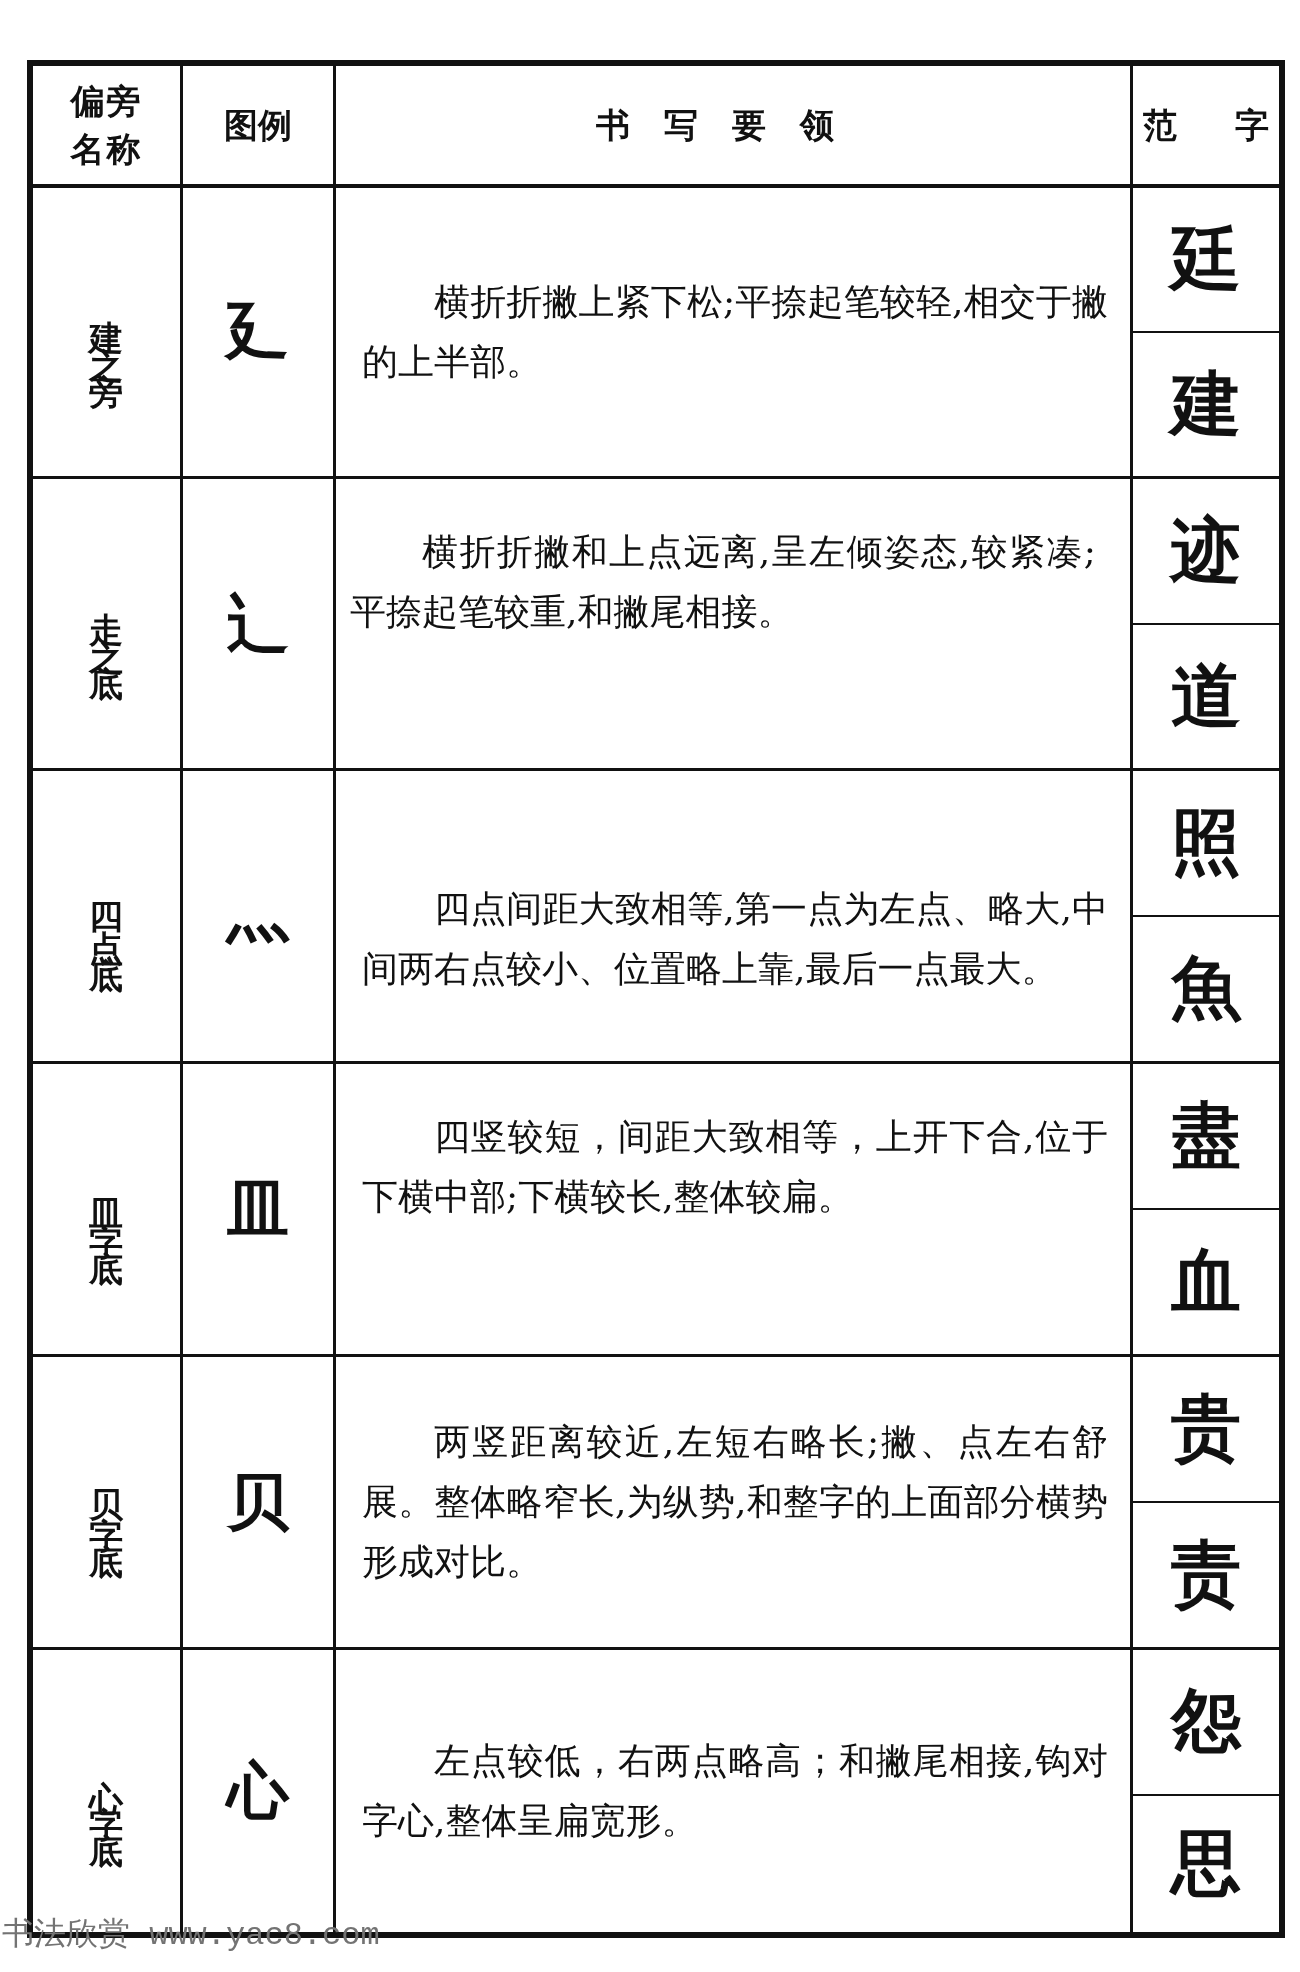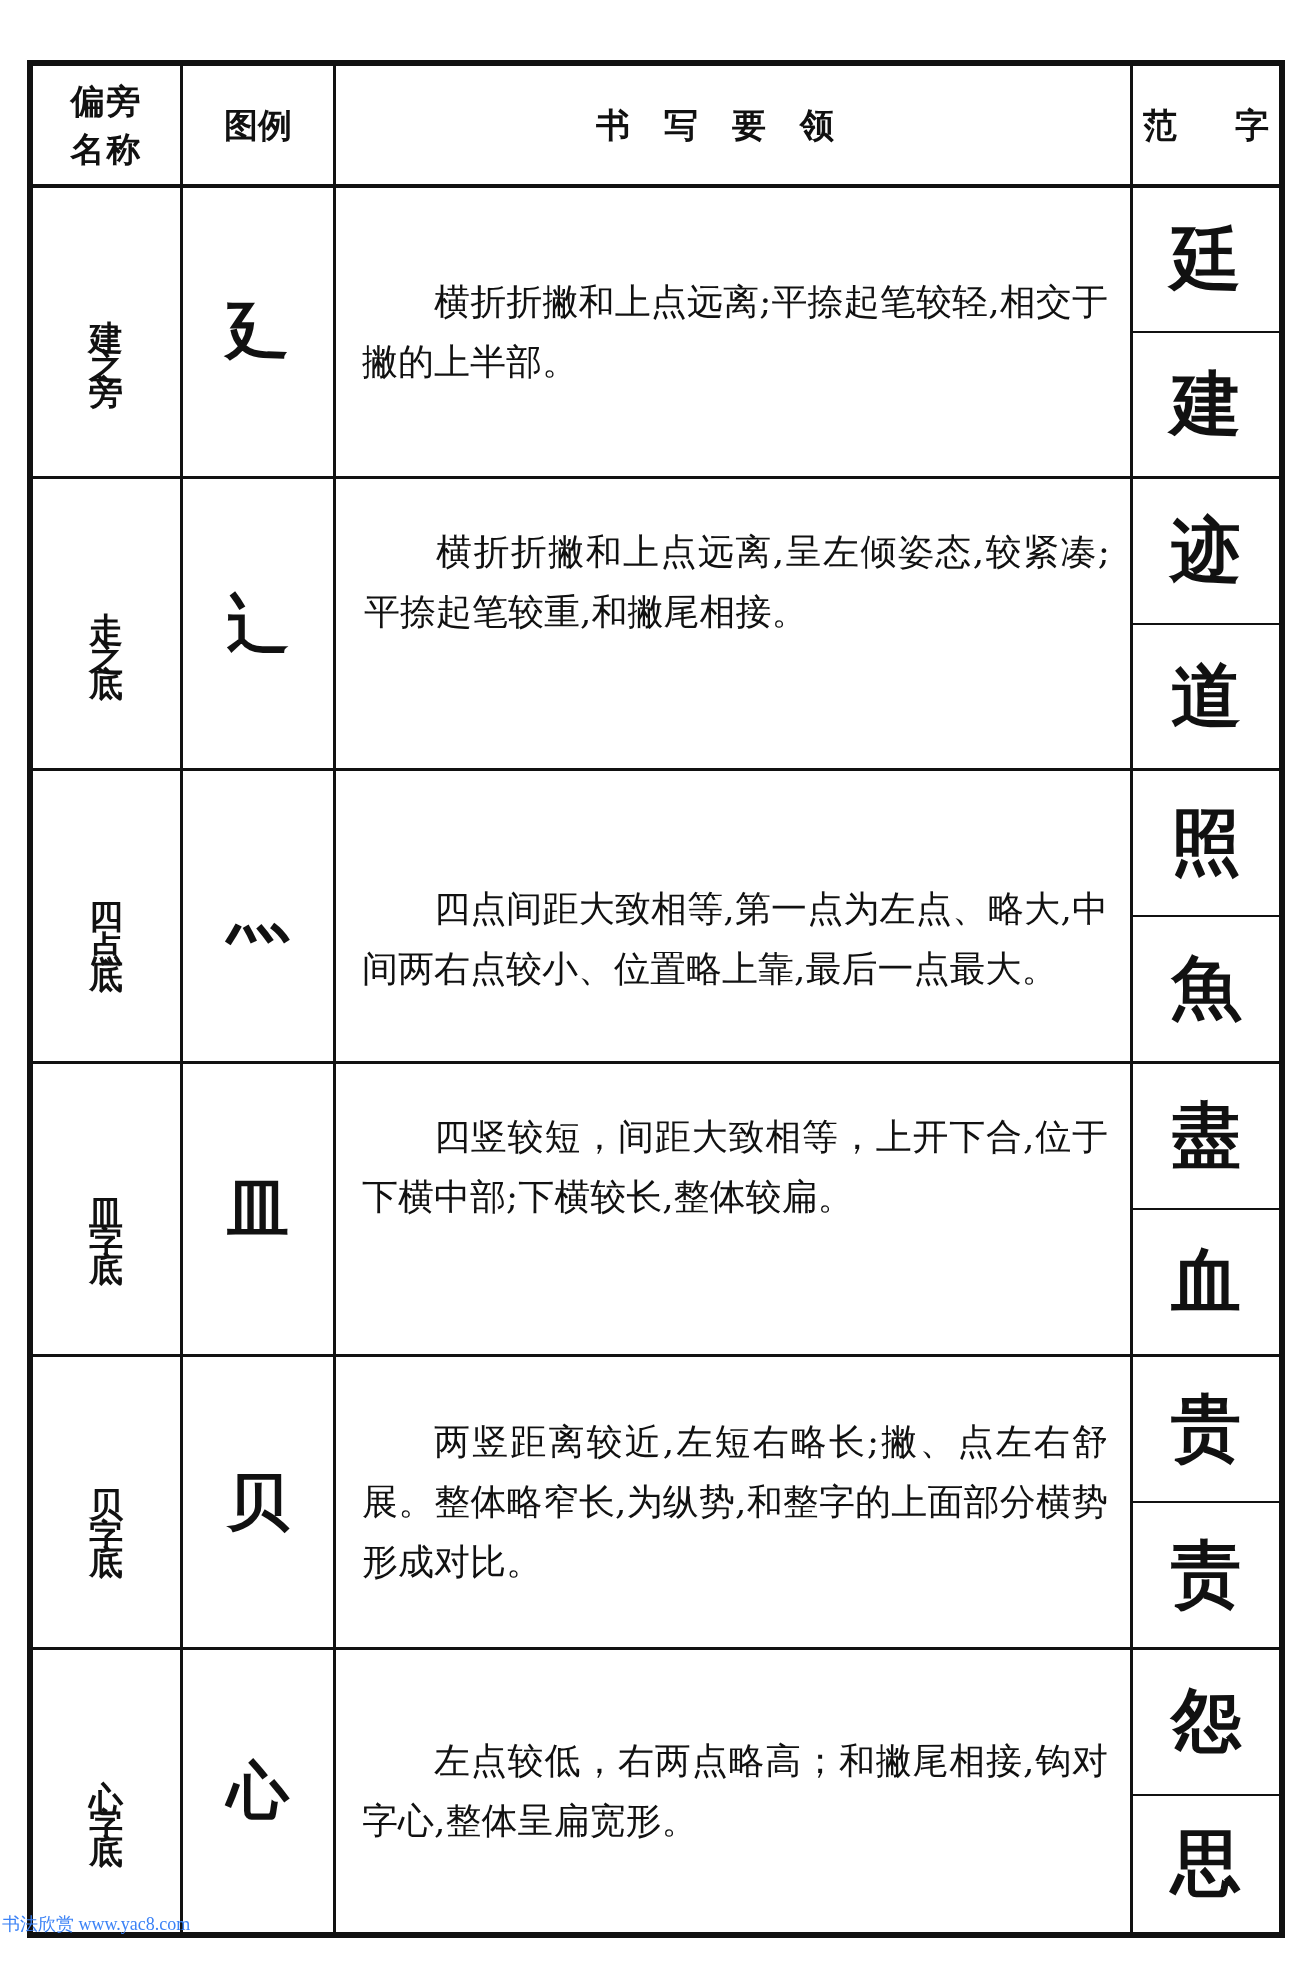--- a/index.html
+++ b/index.html
@@ -15,22 +15,22 @@
   .hdr-name span { display:block; letter-spacing: 2px; }
   .hdr-rule span { letter-spacing: 34px; margin-left: 34px; }
   .hdr-ex { justify-content: space-between; padding: 0 10px; }
   .name-text { writing-mode: vertical-rl; text-orientation: upright; font-weight: bold;
                font-size: 34px; letter-spacing: 26px; line-height: 1; }
   .glyph { font-family: "DejaVu Serif", "Liberation Serif", serif; font-size: 62px; font-weight: bold; color: #111; }
   .rule { font-family: "DejaVu Serif", "Liberation Serif", serif; font-size: 36px; line-height: 60px;
           padding: 0 22px 0 26px; text-indent: 2em; text-align: justify; align-items: center; display:flex; }
   .rule p { margin: 0; }
   .example { font-family: "DejaVu Serif", "Liberation Serif", serif; font-size: 70px; font-weight: bold; }
-  .watermark { position: absolute; left: 2px; top: 1912px; color: #3b82f6;
-               font-family: Liberation Serif, serif; font-size: 18px; white-space: nowrap; }
+  .watermark { position: absolute; left: 2px; top: 1912px; color: #737373;
+               font-family: Liberation Mono, monospace; font-size: 32px; white-space: nowrap; }
 </style>
 </head>
 <body>
 
 <div class="table">
 
   <div class="vline" style="left:147px"></div>
   <div class="vline" style="left:300px"></div>
   <div class="vline" style="left:1097px"></div>
 
@@ -64,36 +64,36 @@
     <span>字</span>
   </div>
 
   <div class="cell" style="left:0; top:122px; width:147px; height:288px">
       <span class="name-text">建之旁</span>
     </div>
   <div class="cell" style="left:150px; top:122px; width:150px; height:288px">
       <span class="glyph">廴</span>
     </div>
   <div class="cell rule" style="left:303px; top:122px; width:794px; height:288px">
-      <p>横折折撇和上点远离;平捺起笔较轻,相交于撇的上半部。</p>
+      <p>横折折撇上紧下松;平捺起笔较轻,相交于撇的上半部。</p>
     </div>
   <div class="cell example" style="left:1100px; top:122px; width:146px; height:143px">
       <span>廷</span>
     </div>
   <div class="cell example" style="left:1100px; top:267px; width:146px; height:143px">
       <span>建</span>
     </div>
 
   <div class="cell" style="left:0; top:413px; width:147px; height:289px">
       <span class="name-text">走之底</span>
     </div>
   <div class="cell" style="left:150px; top:413px; width:150px; height:289px">
       <span class="glyph">辶</span>
     </div>
-  <div class="cell rule" style="left:305px; top:413px; width:794px; height:206px">
+  <div class="cell rule" style="left:291px; top:413px; width:794px; height:206px">
       <p>横折折撇和上点远离,呈左倾姿态,较紧凑;平捺起笔较重,和撇尾相接。</p>
     </div>
   <div class="cell example" style="left:1100px; top:413px; width:146px; height:144px">
       <span>迹</span>
     </div>
   <div class="cell example" style="left:1100px; top:559px; width:146px; height:143px">
       <span>道</span>
     </div>
 
   <div class="cell" style="left:0; top:705px; width:147px; height:290px">

